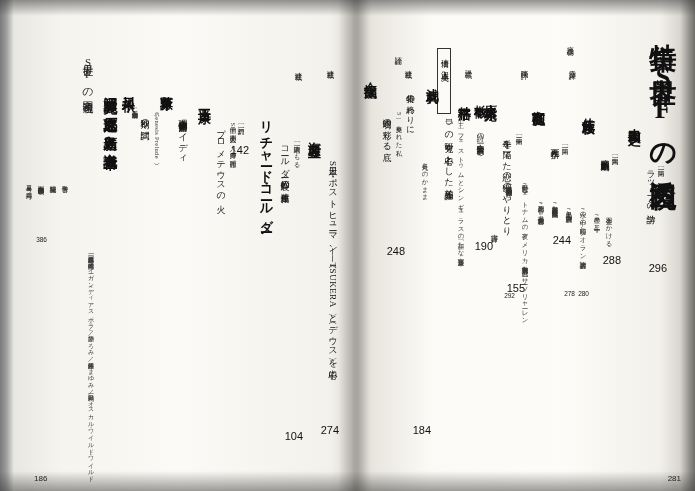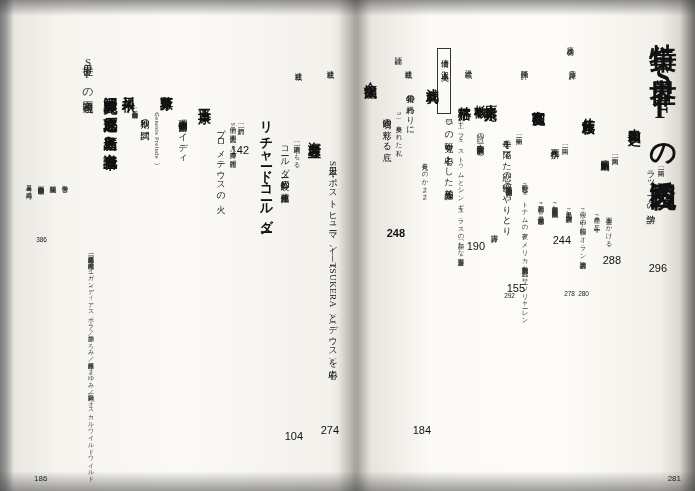--- a/index.html
+++ b/index.html
@@ -187,33 +187,33 @@
   <span class="pg" style="right:356px; top:424px;">274</span>
 
   <div class="sec-label v" style="right:292px; top:50px;">評論</div>
   <div class="vm ttl" style="position:absolute; right:278px; top:88px; font-size:8.5px;">特集の終わりに</div>
   <div class="vm ttl-xs" style="position:absolute; right:266px; top:158px;">持丸さのかまま</div>
   <span class="pg" style="right:264px; top:424px;">184</span>
 
   <div class="label-box v" style="right:244px; top:48px; height:58px;">連情 入沢康夫</div>
   <div class="v author" style="position:absolute; right:222px; top:96px;">林浩平</div>
   <div class="vm ttl-sm" style="position:absolute; right:210px; top:128px;">詩の中心部一六詩歌表彰</div>
-  <span class="pg" style="right:210px; top:240px;">190</span>
+  <span class="pg" style="right:202px; top:240px;">190</span>
 
   <div class="v author-sm" style="position:absolute; right:208px; top:96px;">杉本徹</div>
 
   <span class="folio" style="right:14px; bottom:8px;">281</span>
 
   <div class="sec-label v" style="right:392px; top:66px;">連載</div>
 
   <div class="sec-label v" style="right:360px; top:64px;">連載</div>
   <div class="v author" style="position:absolute; right:316px; top:72px;">今福龍太</div>
   <div class="vm ttl" style="position:absolute; right:302px; top:112px;">透明の彩りる底</div>
   <div class="vm ttl-xs" style="position:absolute; right:292px; top:112px;">5 | 夢見られた私</div>
-  <span class="pg" style="right:290px; top:227px;font-weight:bold;">248</span>
+  <span class="pg" style="right:290px; top:245px;">248</span>
 
   <div class="sec-label v" style="right:282px; top:64px;">連載</div>
   <div class="v author" style="position:absolute; right:254px; top:78px;">浅利眞</div>
   <div class="vm ttl" style="position:absolute; right:240px; top:118px;">「Dの研究」を中心とした柏谷人論</div>
   <div class="vm ttl-xs" style="position:absolute; right:230px; top:118px;">（三）──フェストゥムとシンギュラスの「新たな言葉」序章</div>
 
   <div class="sec-label v" style="right:222px; top:64px;">漫載</div>
   <div class="v author" style="position:absolute; right:196px; top:94px;">水原紫苑</div>
   <div class="vm ttl" style="position:absolute; right:182px; top:132px;">千年を隔てた恋の歌のやりとり</div>
   <div class="vm ttl-xs" style="position:absolute; right:172px; top:132px;">［第十二回］</div>

